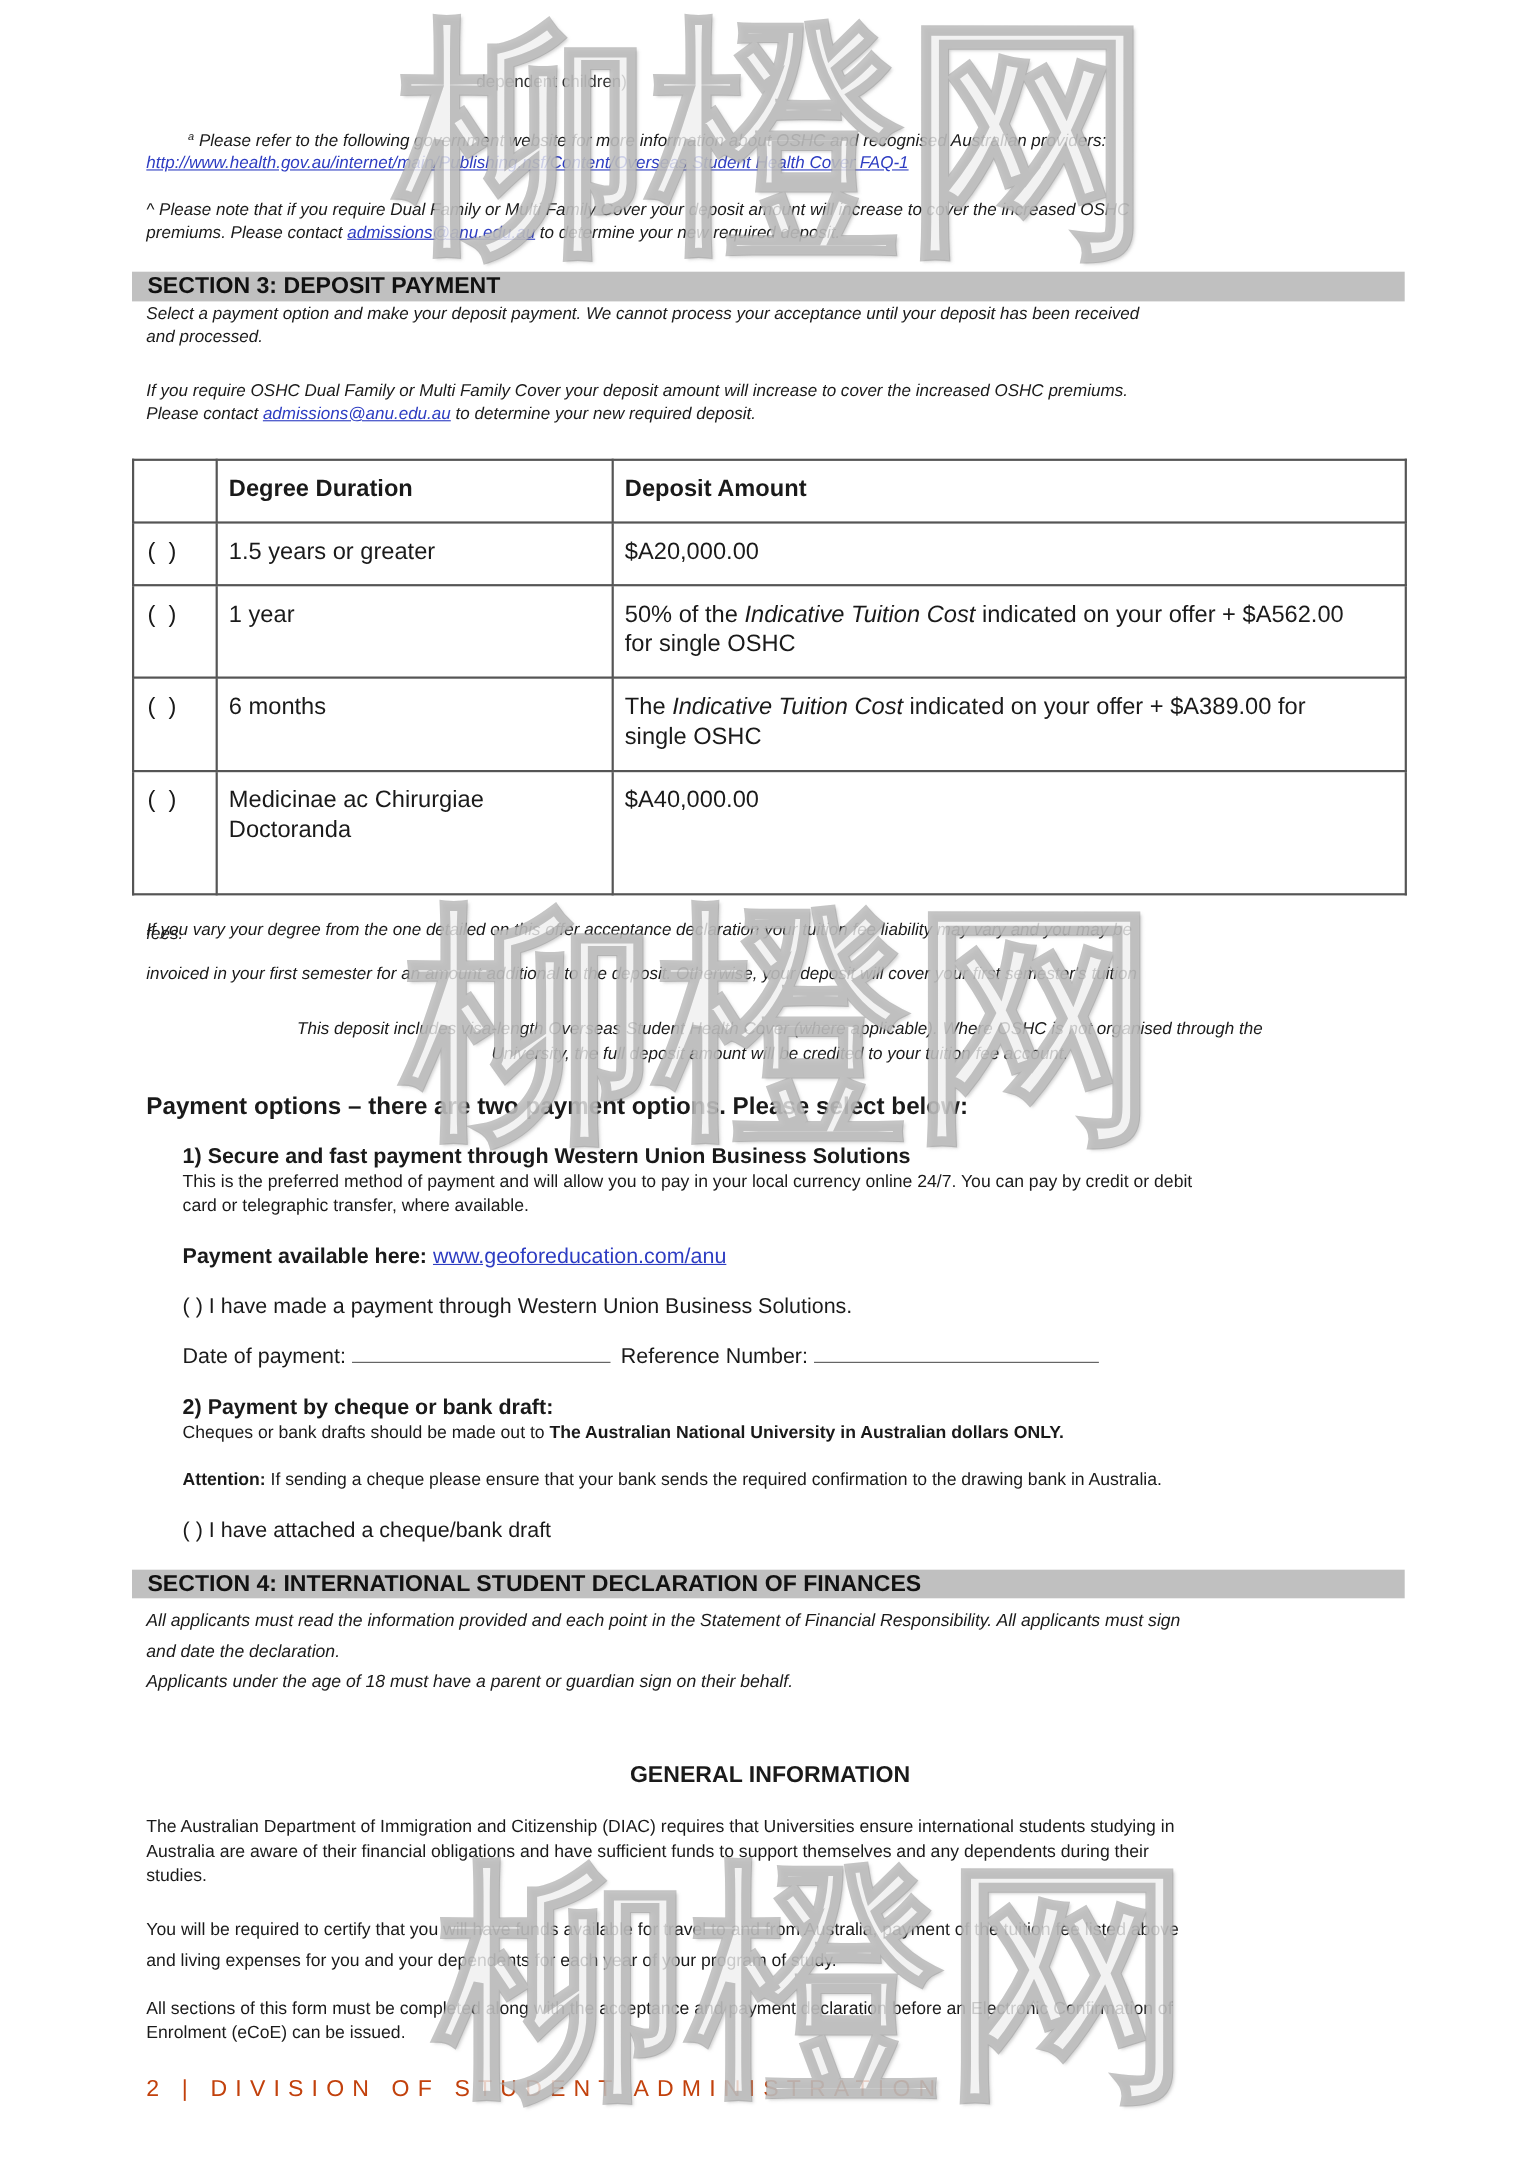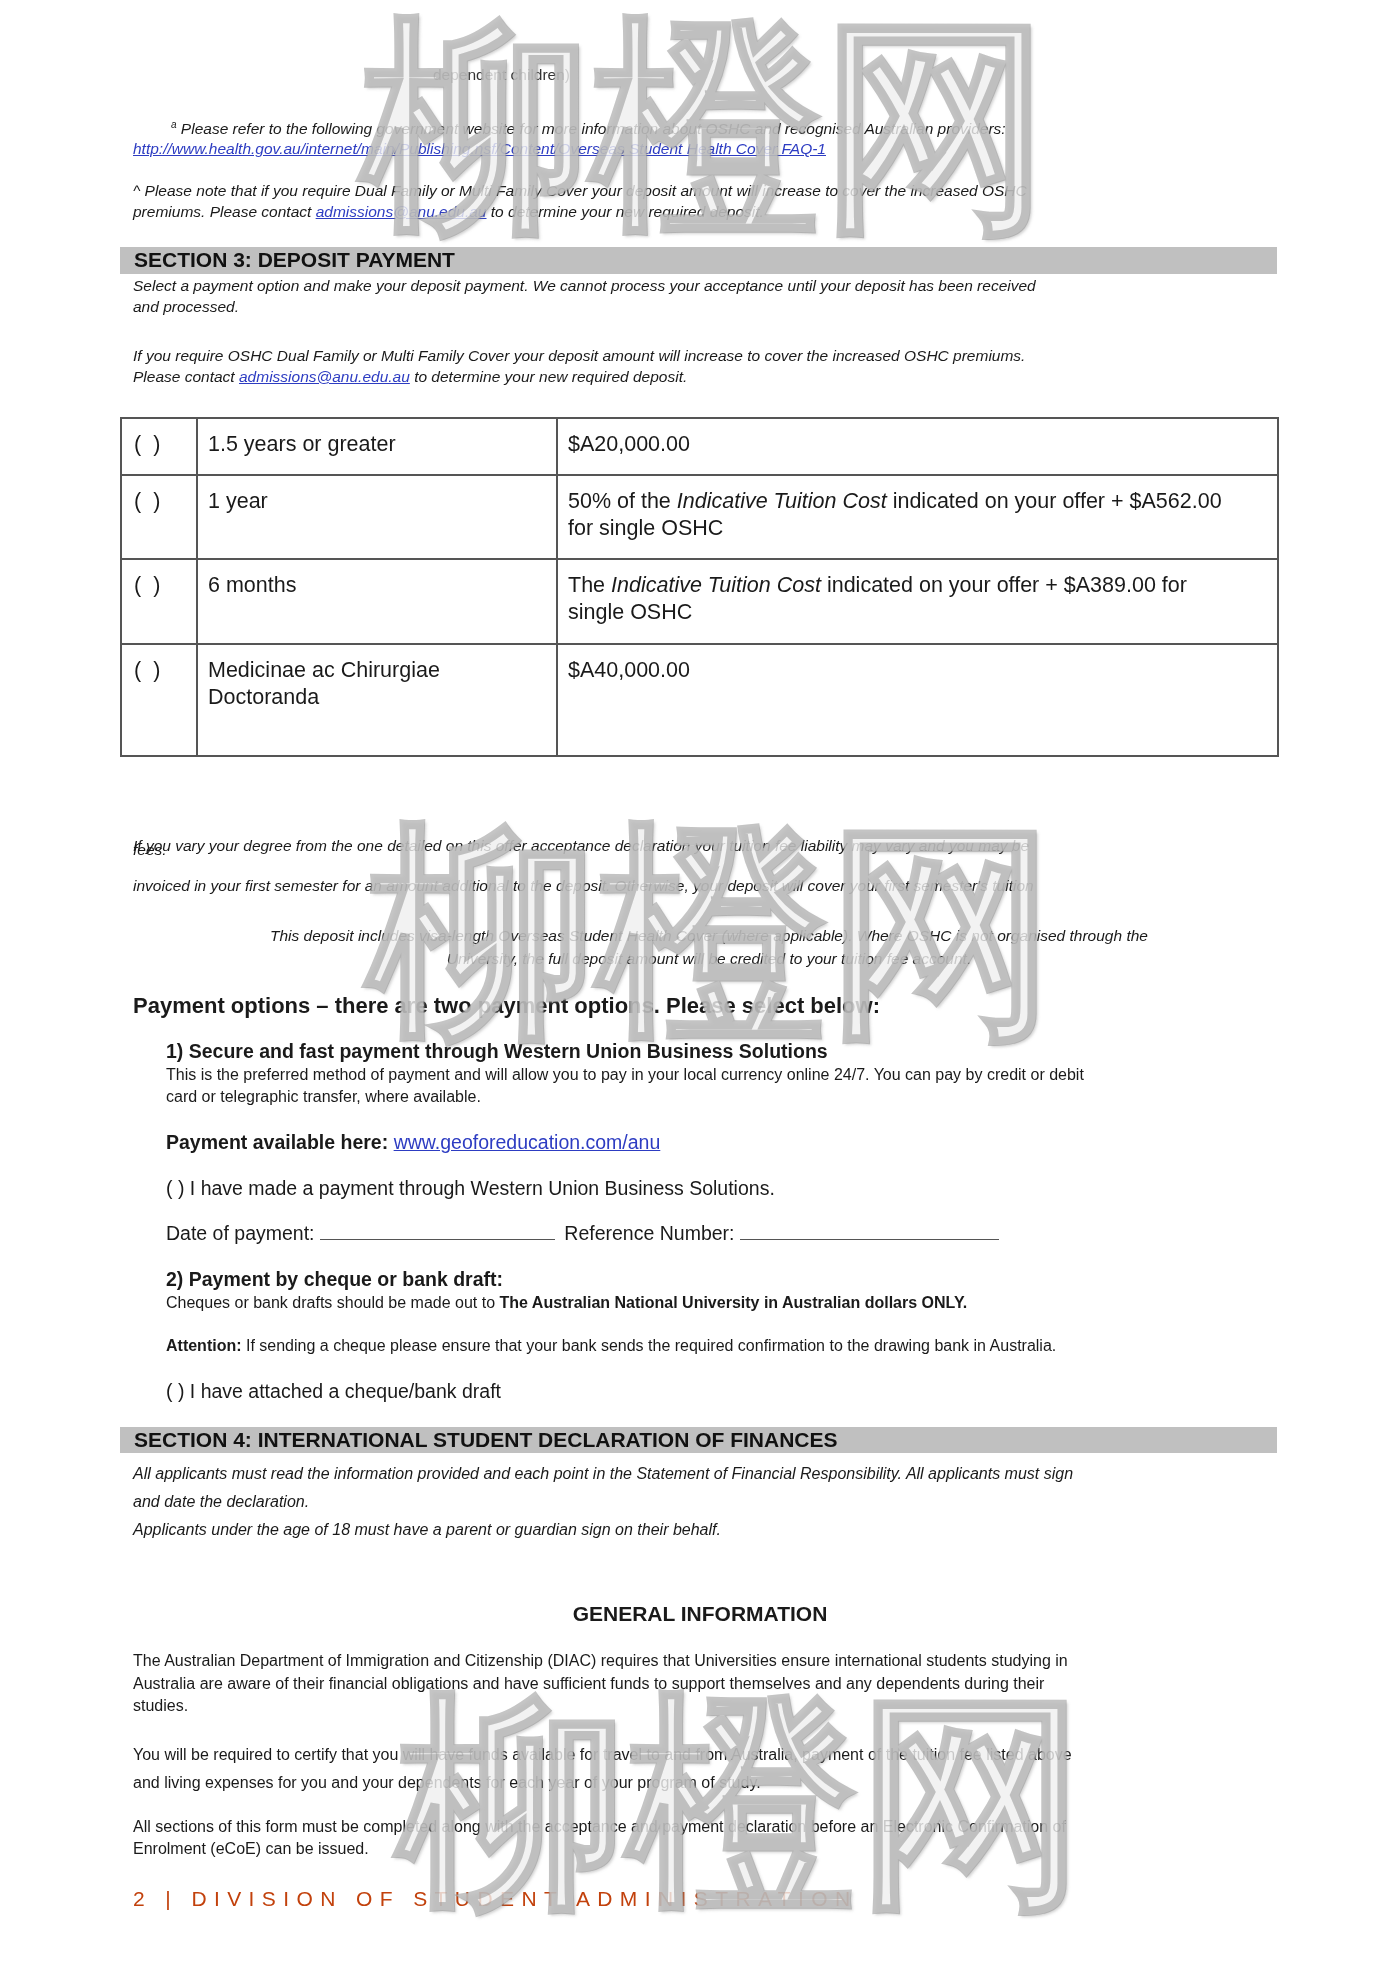--- a/index.html
+++ b/index.html
@@ -47,20 +47,25 @@
 <div class="bar" style="top:247px; height:27px;">
   <span>SECTION 3: DEPOSIT PAYMENT</span>
 </div>
 <div class="abs fs15 it" style="left:133px; top:277px;">Select a payment option and make your deposit payment.  We cannot process your acceptance until your deposit has been received</div>
 <div class="abs fs15 it" style="left:133px; top:298px;">and processed.</div>
 <div class="abs fs15 it" style="left:133px; top:347px;">If you require OSHC Dual Family or Multi Family Cover your deposit amount will increase to cover the increased OSHC premiums.</div>
 <div class="abs fs15 it" style="left:133px; top:368px;"><span>Please contact </span><a class="link">admissions@anu.edu.au</a><span> to determine your new required deposit.</span></div>
 
 <table class="deposit">
   <tbody>
+      <tr class="h">
+    <td class="radio"></td>
+    <td class="dur">Degree Duration</td>
+    <td>Deposit Amount</td>
+  </tr>
   <tr class="r1">
     <td class="radio">(  )</td>
     <td class="dur">1.5 years or greater</td>
     <td><span>$A20,000.00</span></td>
   </tr>
   <tr class="r2">
     <td class="radio">(  )</td>
     <td class="dur">1 year</td>
     <td style="padding-right:40px;margin-left:14px;"><span>50% of the </span><i>Indicative Tuition Cost</i><span> indicated on your offer + $A562.00 for single OSHC</span></td>
   </tr>

